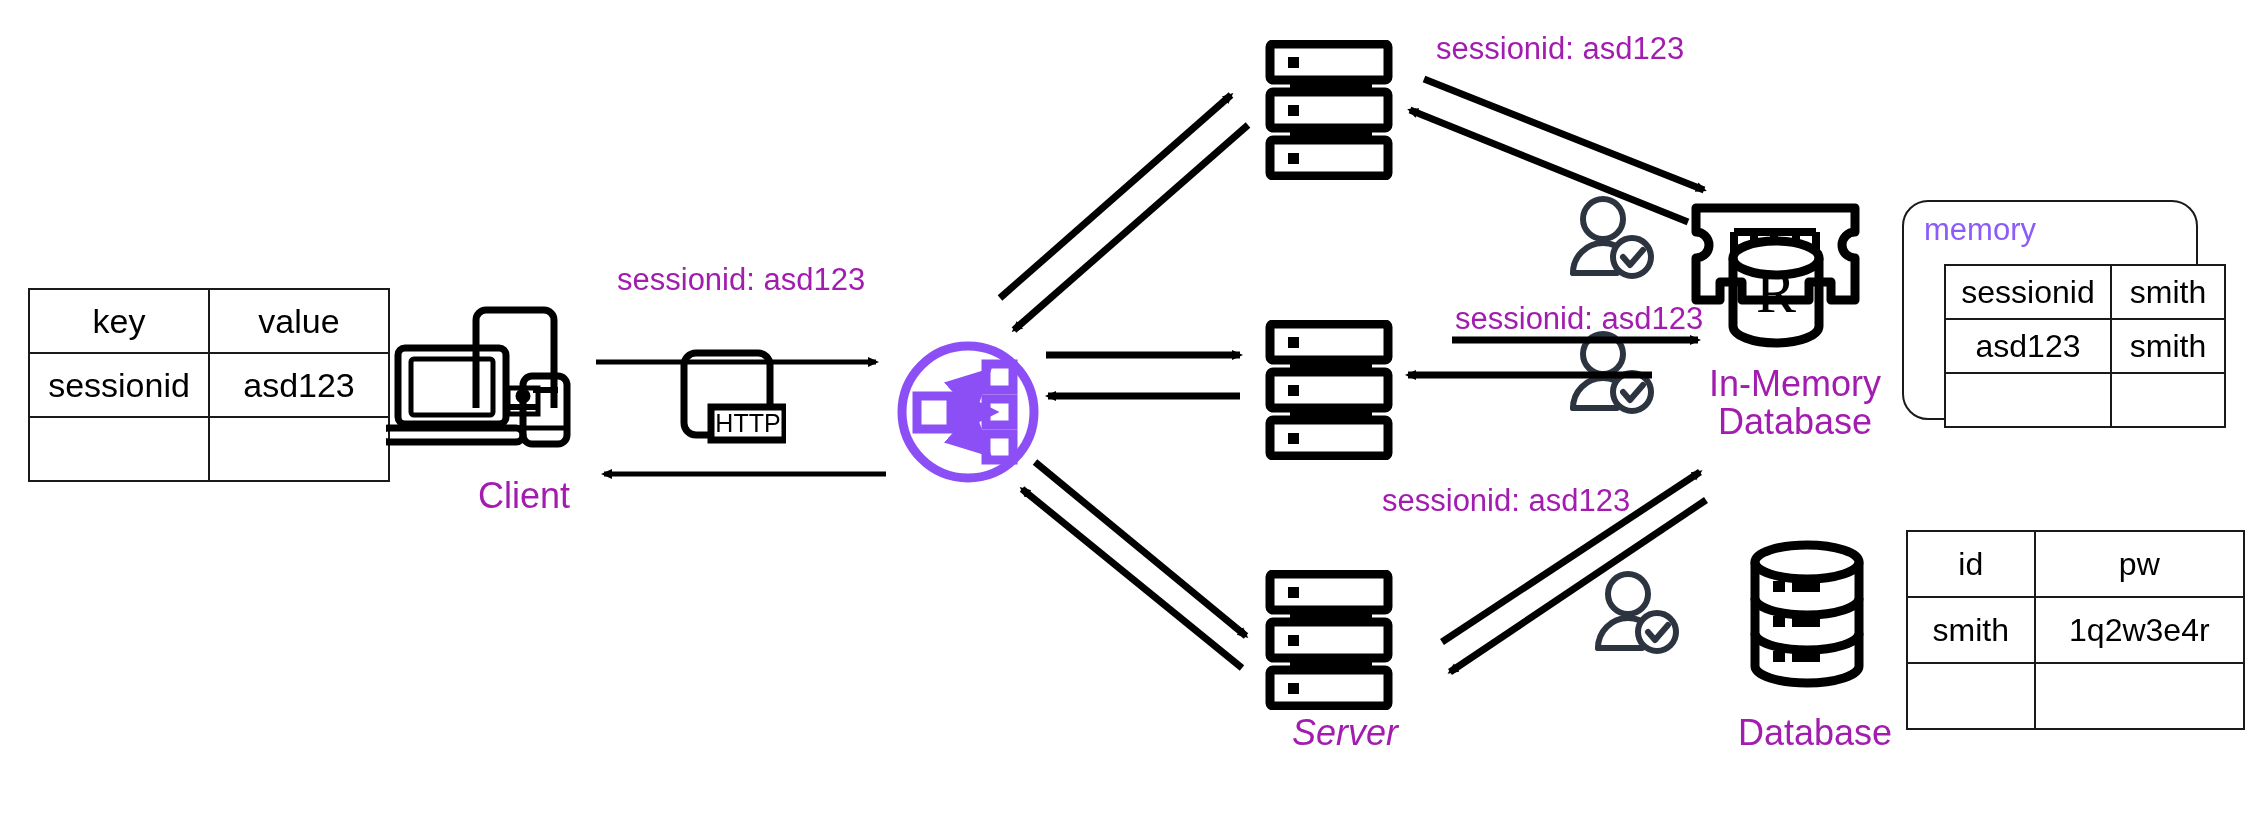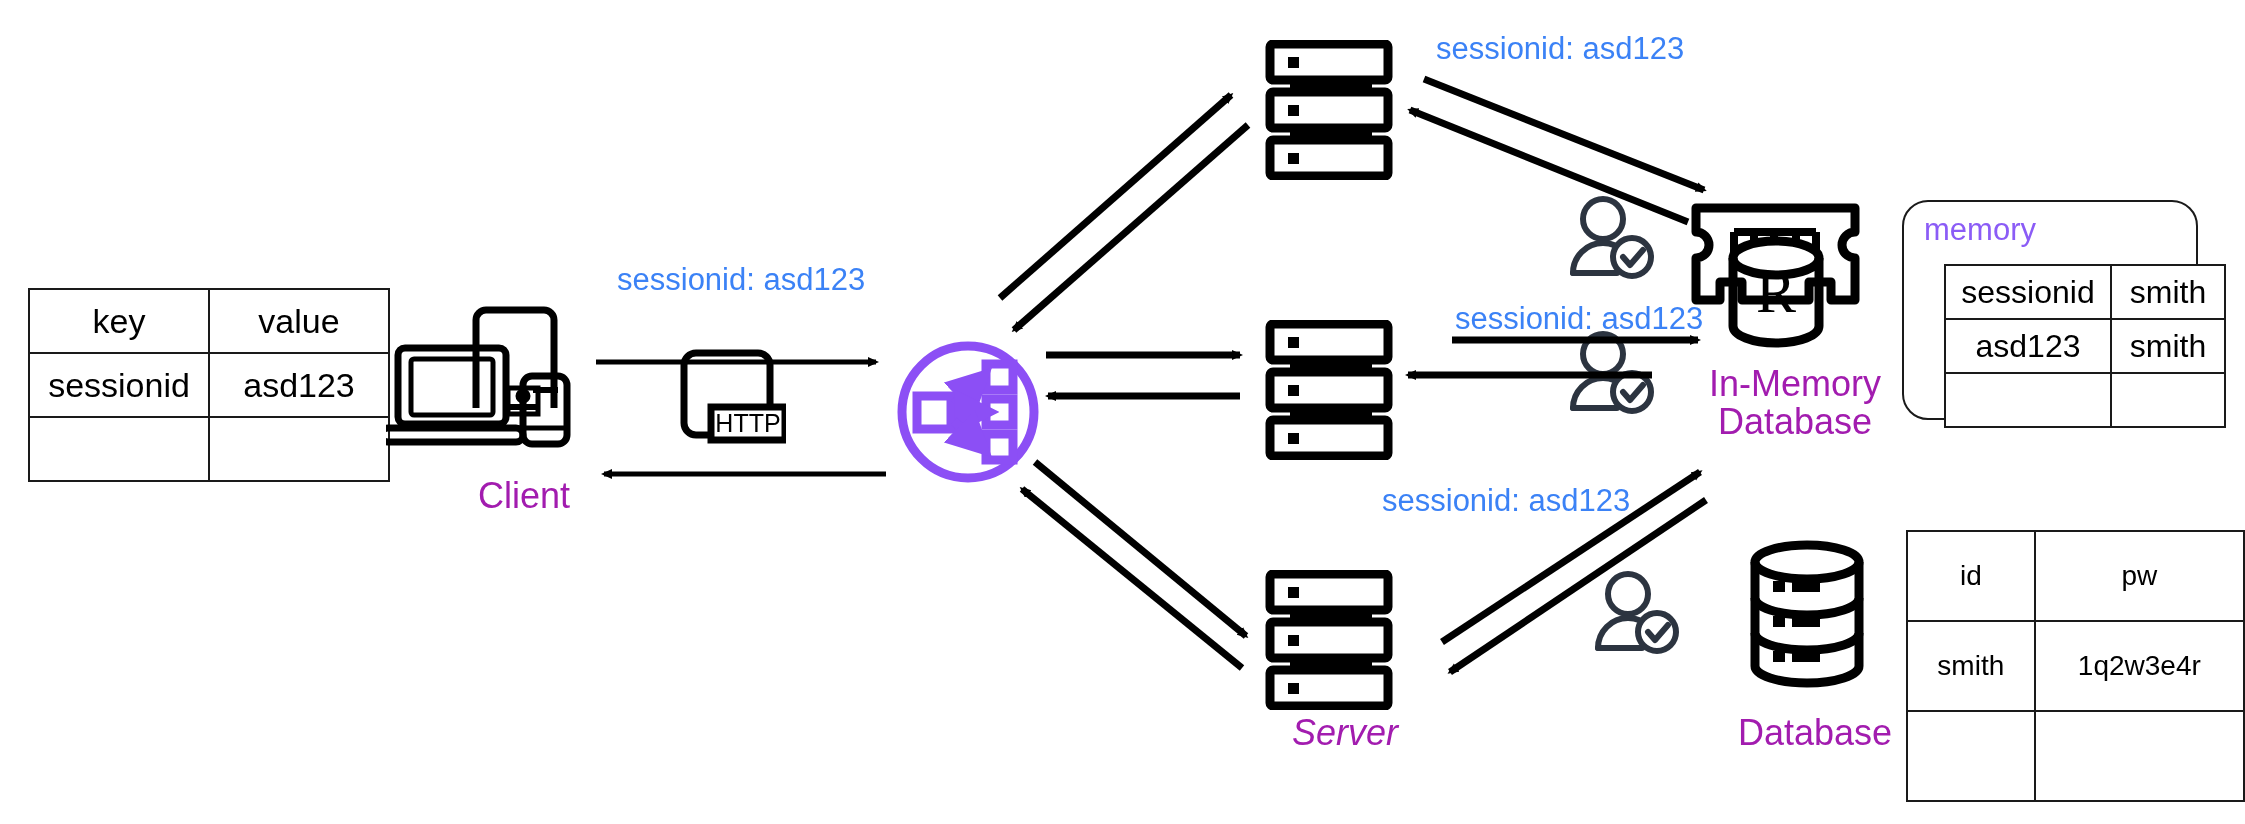--- a/index.html
+++ b/index.html
@@ -53,42 +53,42 @@
     font-size: 31px;
     color: #8b5cf6;
   }
   #memory-table { left: 1944px; top: 264px; }
   #memory-table td { height: 52px; padding: 0 8px; font-size: 32px; }
   #memory-table td.c0 { width: 148px; }
   #memory-table td.c1 { width: 96px; }
 
   
   #db-table { left: 1906px; top: 530px; }
-  #db-table td { height: 64px; padding: 12px 10px; font-size: 28px; }
+  #db-table td { height: 64px; padding: 0 10px; font-size: 32px; }
   #db-table td.c0 { width: 106px; }
   #db-table td.c1 { width: 188px; }
 
   
   .node-label {
     position: absolute;
     font-size: 36px;
     color: #a21caf;
     text-align: center;
     white-space: nowrap;
   }
   #client-label  { left: 444px;  top: 475px; width: 160px; }
   #server-label  { left: 1265px; top: 712px; width: 160px; font-style: italic; }
   #imdb-label    { left: 1680px; top: 365px; width: 230px; line-height: 1.06; }
   #db-label      { left: 1700px; top: 712px; width: 230px; }
 
   
   .arrow-label {
     position: absolute;
     font-size: 31px;
-    color: #3b82f6;
+    color: #a21caf;
     white-space: nowrap;
   }
   #lbl-client-lb { left: 617px;  top: 262px; }
   #lbl-top       { left: 1436px; top: 31px; }
   #lbl-mid       { left: 1455px; top: 301px; }
   #lbl-bot       { left: 1382px; top: 483px; }
 
   svg { display: block; }
   .ink { stroke: #000; fill: none; }
 </style>

